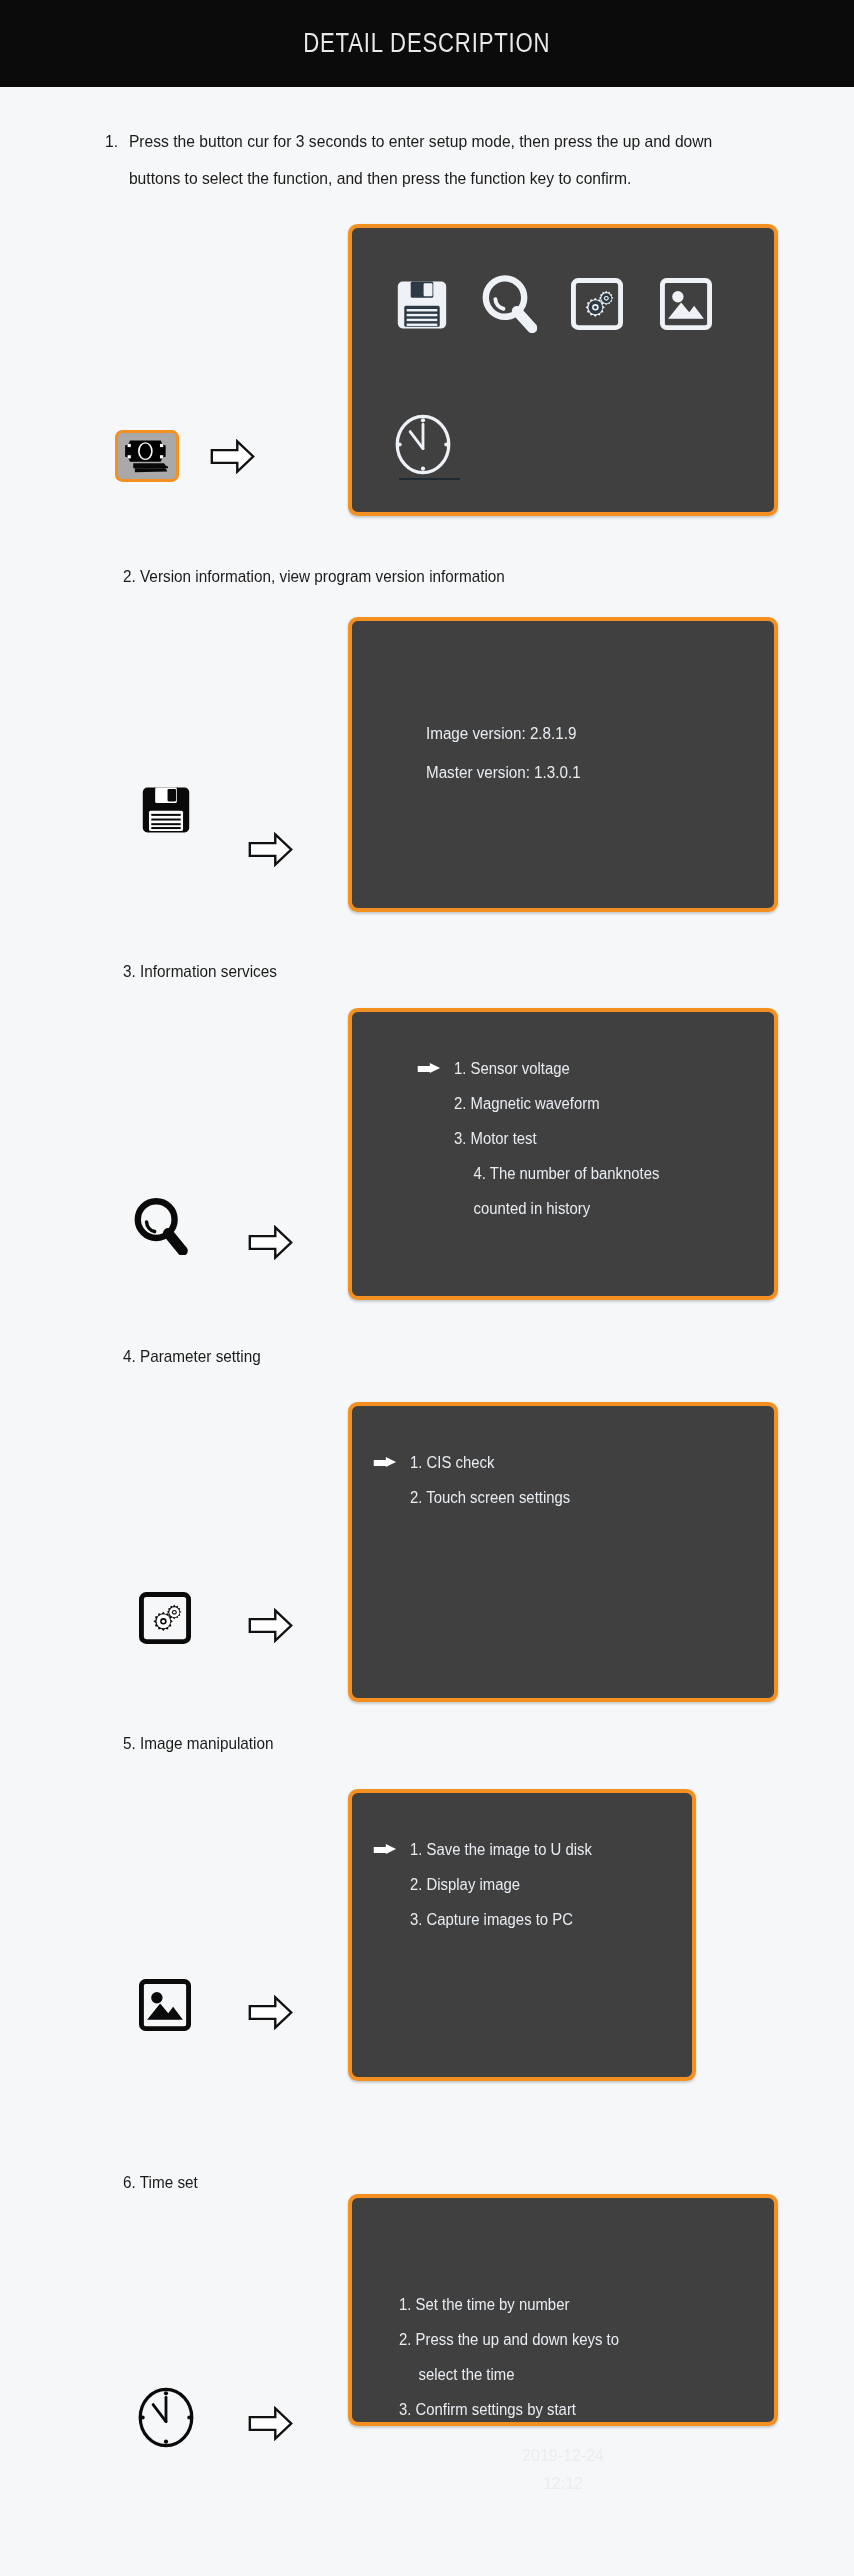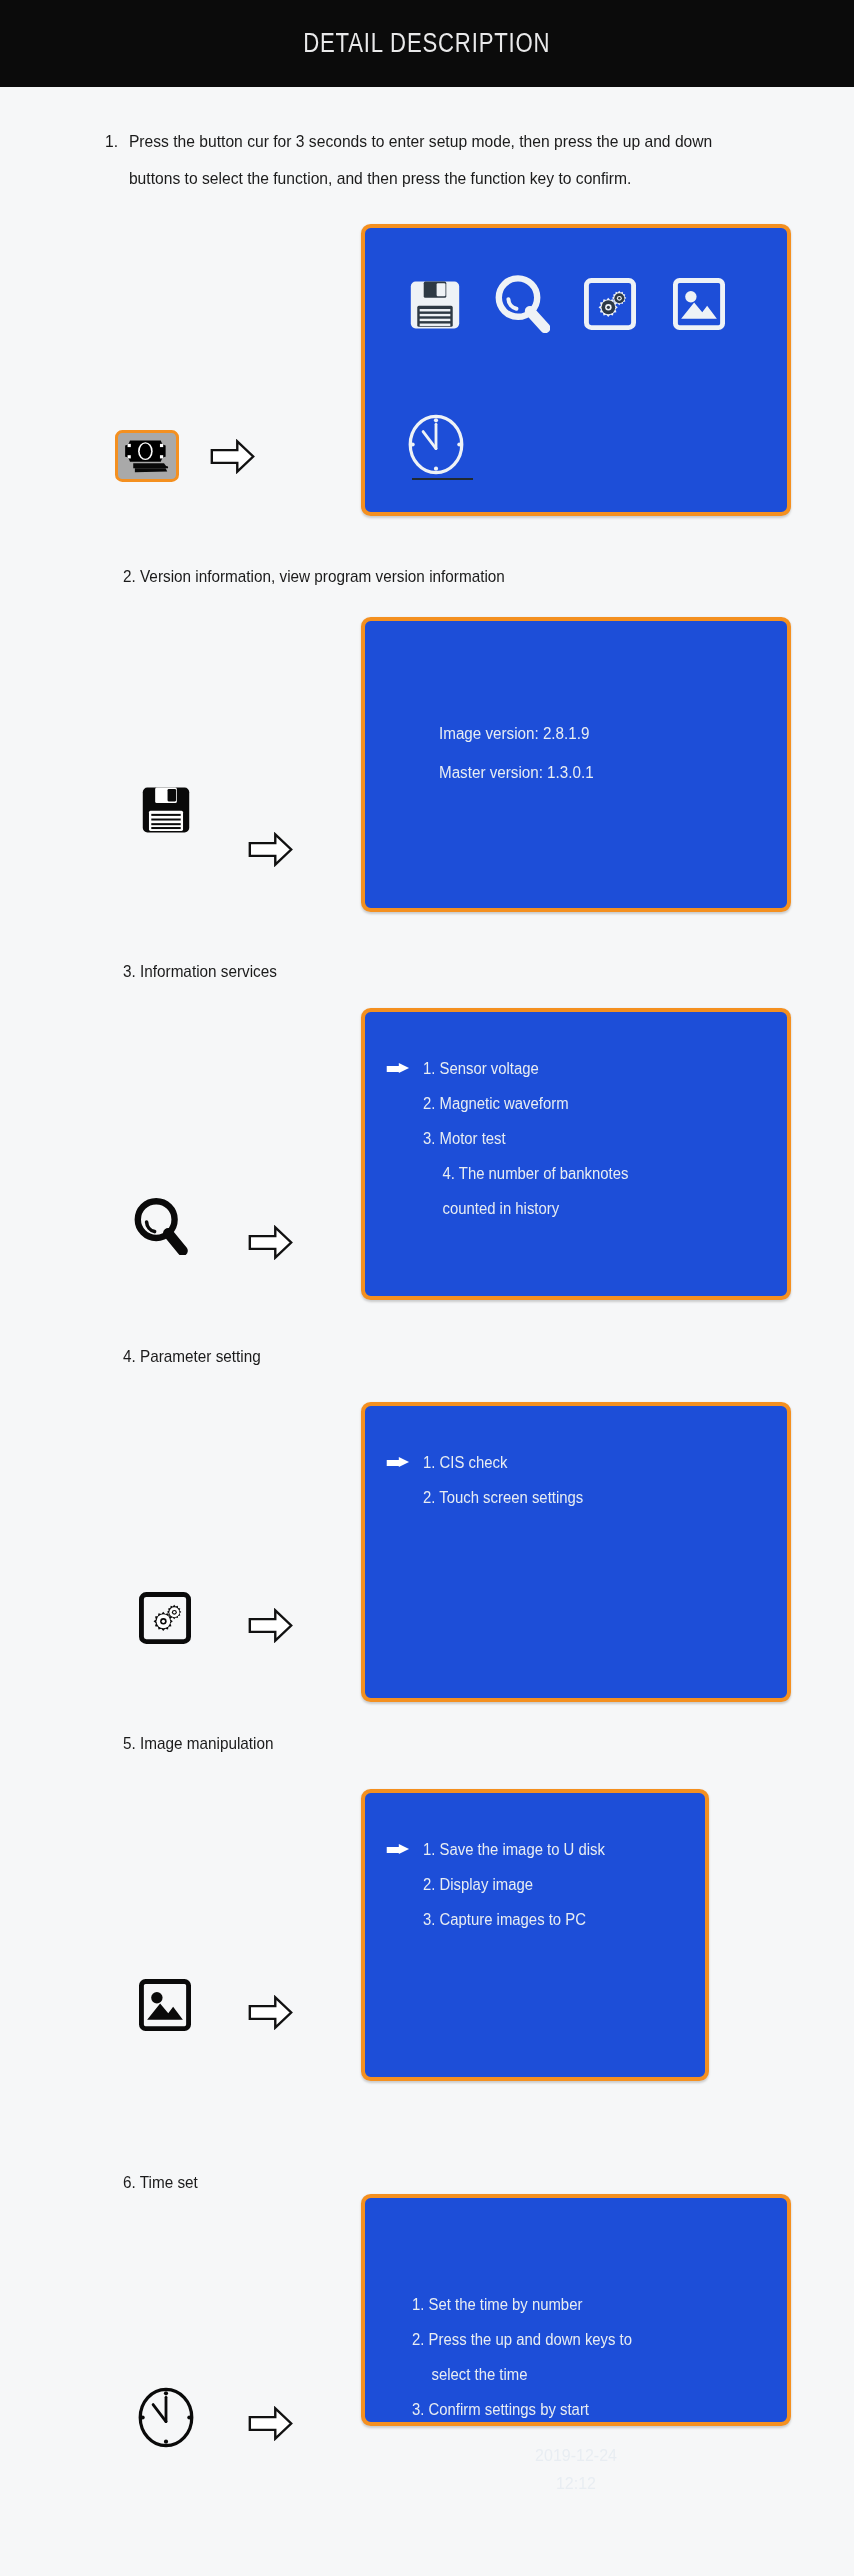--- a/index.html
+++ b/index.html
@@ -56,25 +56,24 @@
     color: #1b1b1b;
     transform: scaleX(0.92);
     transform-origin: left top;
   }
   .intro-num { position: absolute; left: 0; top: 0; }
   .intro-body { display: block; margin-left: 26px; }
 
   
   .panel {
     position: absolute;
-    background: #1d4ed8;
+    background: #404040;
     border: 4.8px solid #f49020;
     border-radius: 9.7px;
     box-shadow: 0 1.6px 2.4px rgba(0,0,0,.18);
-    margin-left: 13px;
   }
   .panel-inner { position: relative; width: 100%; height: 100%; }
 
   
   .menu-list {
     position: absolute;
     left: 58px;
     color: #e8edf2;
     font-size: 16px;
     line-height: 35px;
@@ -282,21 +281,21 @@
       <path d="M44 45 L62 67" stroke="#0a0a0a" stroke-width="13" stroke-linecap="round"></path>
     </svg>
   </div>
 
   <div class="big-arrow" style="left:248px; top:1225px;">
     <svg width="45" height="35" viewBox="0 0 56 44">
       <path d="M2 14 L34 14 L34 3 L54 22 L34 41 L34 30 L2 30 Z" fill="#ffffff" stroke="#111" stroke-width="3" stroke-linejoin="miter"></path>
     </svg>
   </div>
 
-  <div class="panel" style="left:348px; top:1008px; width:430px; height:292px;">
+  <div class="panel" style="left:348px; top:1008px; width:430px; height:292px;padding-left:44px;">
     <div class="panel-inner">
       <div class="menu-list" style="top:39px;">
         <div class="menu-row">
           <span class="sel-arrow">
             <span class="shaft"></span>
               <span class="head"></span>
           </span>
           <span>1. Sensor voltage</span>
         </div>
         <div class="menu-row">

